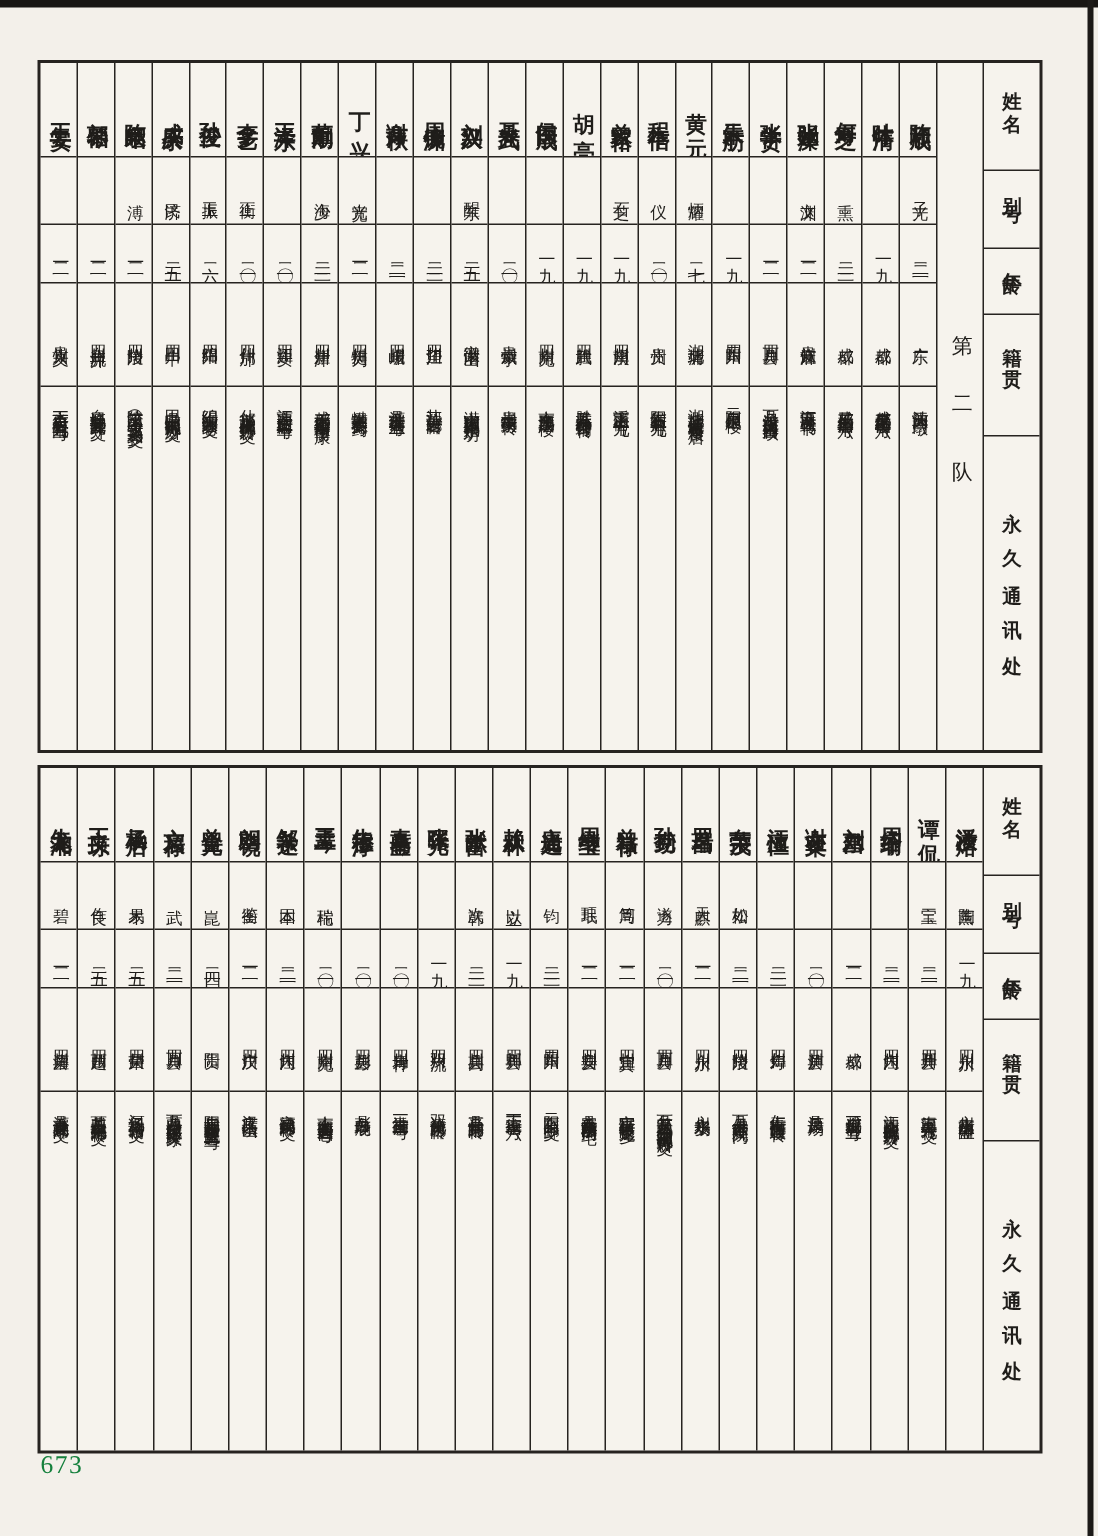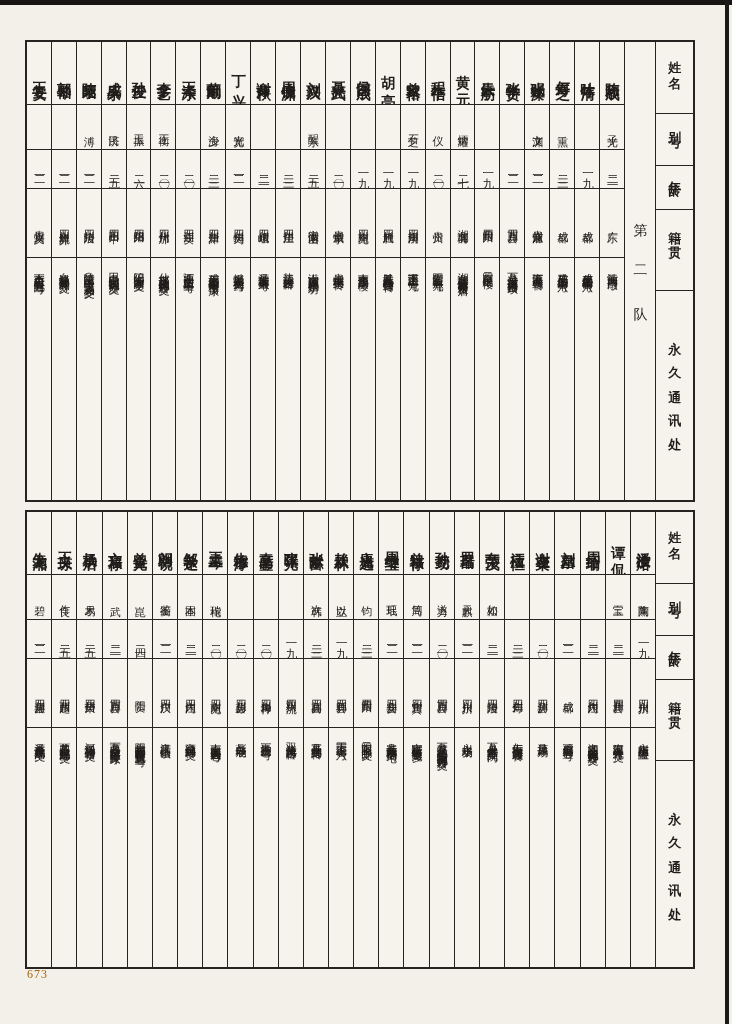--- a/index.html
+++ b/index.html
@@ -53,21 +53,21 @@
   .hdr-addr{letter-spacing:24px;padding-top:40px;}
 
   .squad-text{
     writing-mode:vertical-rl;text-orientation:upright;
     font-size:14px;letter-spacing:42px;
     margin:0 auto;padding-top:170px;
   }
 
   .page-number{
     position:absolute;left:27px;top:967px;
-    font-size:12px;letter-spacing:1px;color:#a16207;
+    font-size:17px;letter-spacing:1px;color:#15803d;
     font-family:"Liberation Serif","DejaVu Serif",serif;
   }
 </style>
 </head>
 <body>
 
 <div class="sheet">
   <div class="edge-top"></div>
   <div class="edge-right"></div>
 

